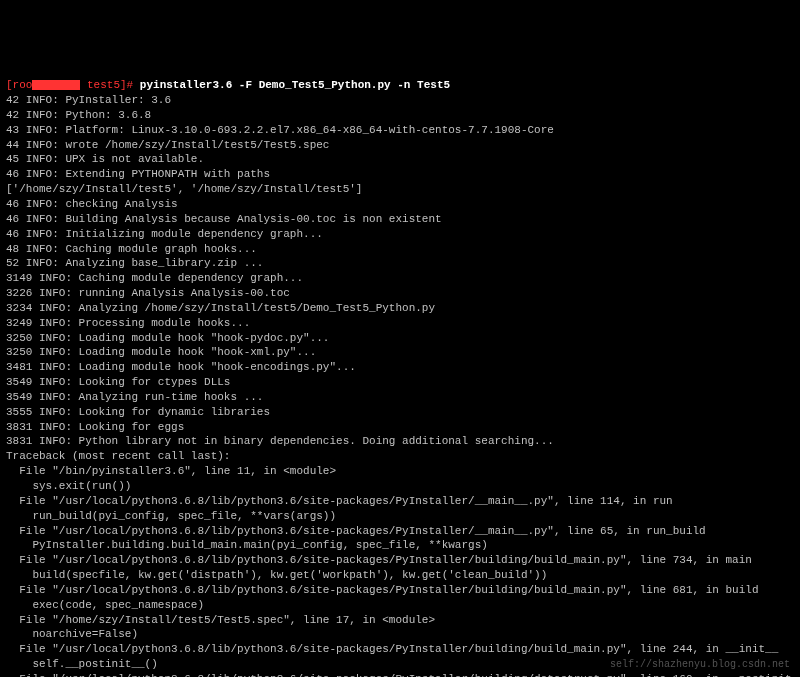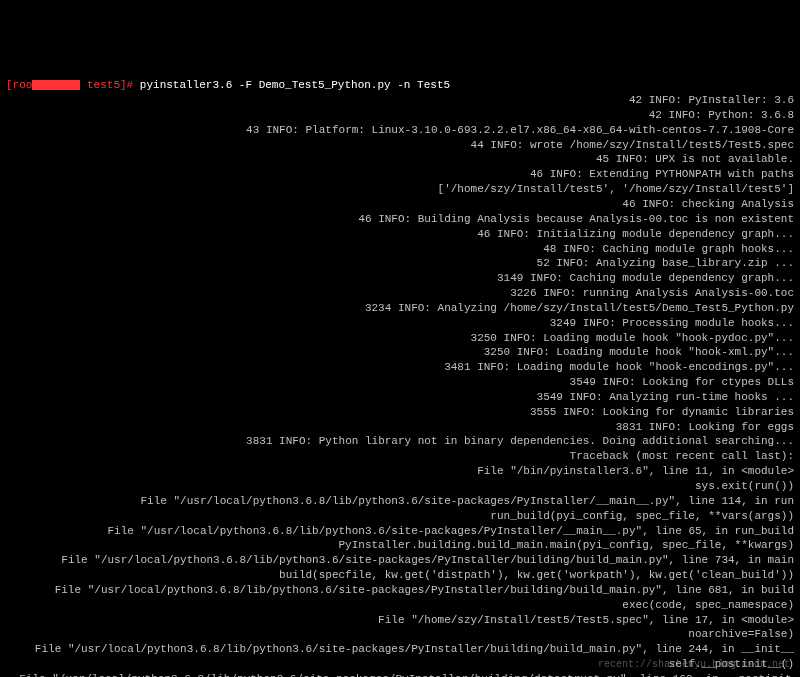--- a/index.html
+++ b/index.html
@@ -21,35 +21,35 @@
     }
     .line { display: block; }
     .prompt-user { color: #ff3333; text-align: right; }
     .prompt-redacted {
       display: inline-block;
       background: #ff3333;
       width: 48px;
       height: 10px;
       vertical-align: middle;
     }
-    .cmd { color: #ffffff; }
-    .info { color: #c0c0c0; text-align: right; }
+    .cmd { color: #ffffff; font-weight: bold; }
+    .info { color: #c0c0c0; }
     .watermark {
       position: fixed;
       bottom: 6px;
       right: 10px;
       color: #888;
       font-size: 10px;
       opacity: 0.6;
     }
   </style>
 </head>
 <body>
 
 
 
 <div class="terminal">
 <span class="line"><span class="prompt-user">[roo</span><span class="prompt-redacted"></span><span class="prompt-user"> test5]#</span> <span class="cmd">pyinstaller3.6 -F Demo_Test5_Python.py -n Test5</span></span><div id="lines-container"><span class="line info">42 INFO: PyInstaller: 3.6</span><span class="line info">42 INFO: Python: 3.6.8</span><span class="line info">43 INFO: Platform: Linux-3.10.0-693.2.2.el7.x86_64-x86_64-with-centos-7.7.1908-Core</span><span class="line info">44 INFO: wrote /home/szy/Install/test5/Test5.spec</span><span class="line info">45 INFO: UPX is not available.</span><span class="line info">46 INFO: Extending PYTHONPATH with paths</span><span class="line info">['/home/szy/Install/test5', '/home/szy/Install/test5']</span><span class="line info">46 INFO: checking Analysis</span><span class="line info">46 INFO: Building Analysis because Analysis-00.toc is non existent</span><span class="line info">46 INFO: Initializing module dependency graph...</span><span class="line info">48 INFO: Caching module graph hooks...</span><span class="line info">52 INFO: Analyzing base_library.zip ...</span><span class="line info">3149 INFO: Caching module dependency graph...</span><span class="line info">3226 INFO: running Analysis Analysis-00.toc</span><span class="line info">3234 INFO: Analyzing /home/szy/Install/test5/Demo_Test5_Python.py</span><span class="line info">3249 INFO: Processing module hooks...</span><span class="line info">3250 INFO: Loading module hook "hook-pydoc.py"...</span><span class="line info">3250 INFO: Loading module hook "hook-xml.py"...</span><span class="line info">3481 INFO: Loading module hook "hook-encodings.py"...</span><span class="line info">3549 INFO: Looking for ctypes DLLs</span><span class="line info">3549 INFO: Analyzing run-time hooks ...</span><span class="line info">3555 INFO: Looking for dynamic libraries</span><span class="line info">3831 INFO: Looking for eggs</span><span class="line info">3831 INFO: Python library not in binary dependencies. Doing additional searching...</span><span class="line info">Traceback (most recent call last):</span><span class="line info">  File "/bin/pyinstaller3.6", line 11, in &lt;module&gt;</span><span class="line info">    sys.exit(run())</span><span class="line info">  File "/usr/local/python3.6.8/lib/python3.6/site-packages/PyInstaller/__main__.py", line 114, in run</span><span class="line info">    run_build(pyi_config, spec_file, **vars(args))</span><span class="line info">  File "/usr/local/python3.6.8/lib/python3.6/site-packages/PyInstaller/__main__.py", line 65, in run_build</span><span class="line info">    PyInstaller.building.build_main.main(pyi_config, spec_file, **kwargs)</span><span class="line info">  File "/usr/local/python3.6.8/lib/python3.6/site-packages/PyInstaller/building/build_main.py", line 734, in main</span><span class="line info">    build(specfile, kw.get('distpath'), kw.get('workpath'), kw.get('clean_build'))</span><span class="line info">  File "/usr/local/python3.6.8/lib/python3.6/site-packages/PyInstaller/building/build_main.py", line 681, in build</span><span class="line info">    exec(code, spec_namespace)</span><span class="line info">  File "/home/szy/Install/test5/Test5.spec", line 17, in &lt;module&gt;</span><span class="line info">    noarchive=False)</span><span class="line info">  File "/usr/local/python3.6.8/lib/python3.6/site-packages/PyInstaller/building/build_main.py", line 244, in __init__</span><span class="line info">    self.__postinit__()</span><span class="line info">  File "/usr/local/python3.6.8/lib/python3.6/site-packages/PyInstaller/building/datastruct.py", line 160, in __postinit__</span><span class="line info"></span></div></div>
 
-<div class="watermark">recent://shazhenyu.blog.csdn.net</div>
+<div class="watermark">self://shazhenyu.blog.csdn.net</div>
 
 
 
 
 </body></html>

